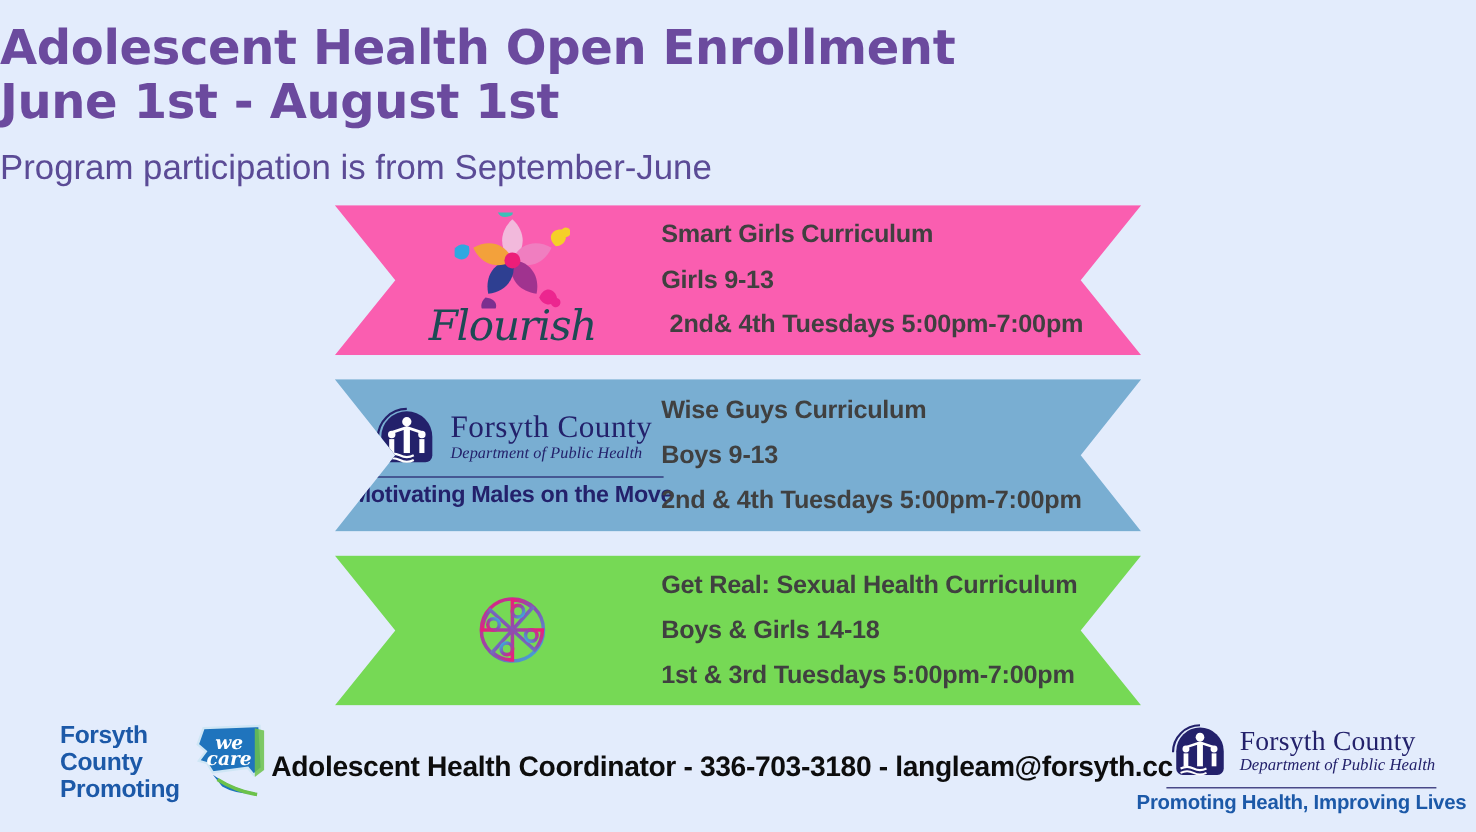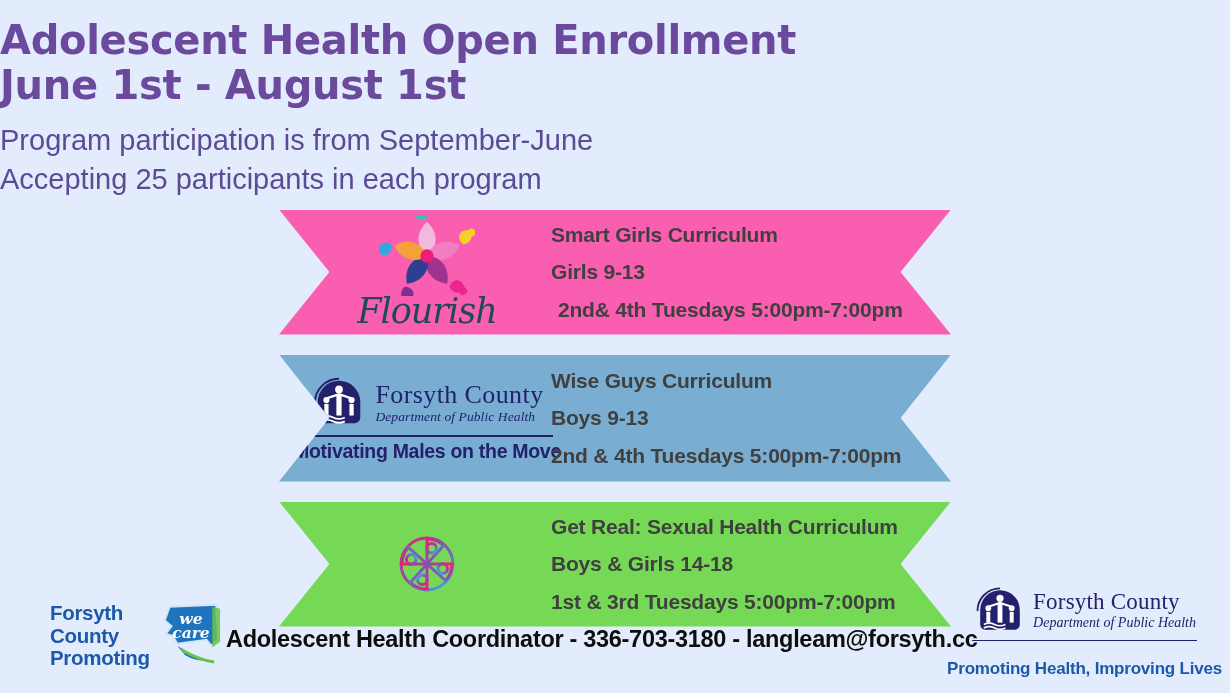--- a/index.html
+++ b/index.html
@@ -196,34 +196,33 @@
     color:#23216b;
     line-height:1;
     margin-top:3px;
   }
   .fcdph-footer-rule { width:225px; height:1.5px; background:#23216b; margin-top:3px; }
   .fcdph-footer-tag {
     font-family:"Liberation Sans", sans-serif;
     font-weight:bold;
     font-size:17px;
     color:#1c59a8;
-    margin-top:18px;
+    margin-top:2px;
     letter-spacing:-0.2px;
     white-space:nowrap;
   }
 </style>
 </head>
 <body>
 
 <div class="header">
   <div class="title-line">Adolescent Health Open Enrollment</div>
   <div class="title-line">June 1st - August 1st</div>
   <div class="subtitle-block">
     <div class="subtitle-line">Program participation is from September-June</div>
-    <div class="subtitle-line">Accepting 25 participants in each program</div>
   </div>
 </div>
 
 <div class="banners">
 
   <div class="ribbon pink">
     <div class="logo-col">
       <div class="flourish-wrap">
         <svg class="flourish-mark" viewBox="0 0 100 84">
           <g transform="translate(50,42)">

